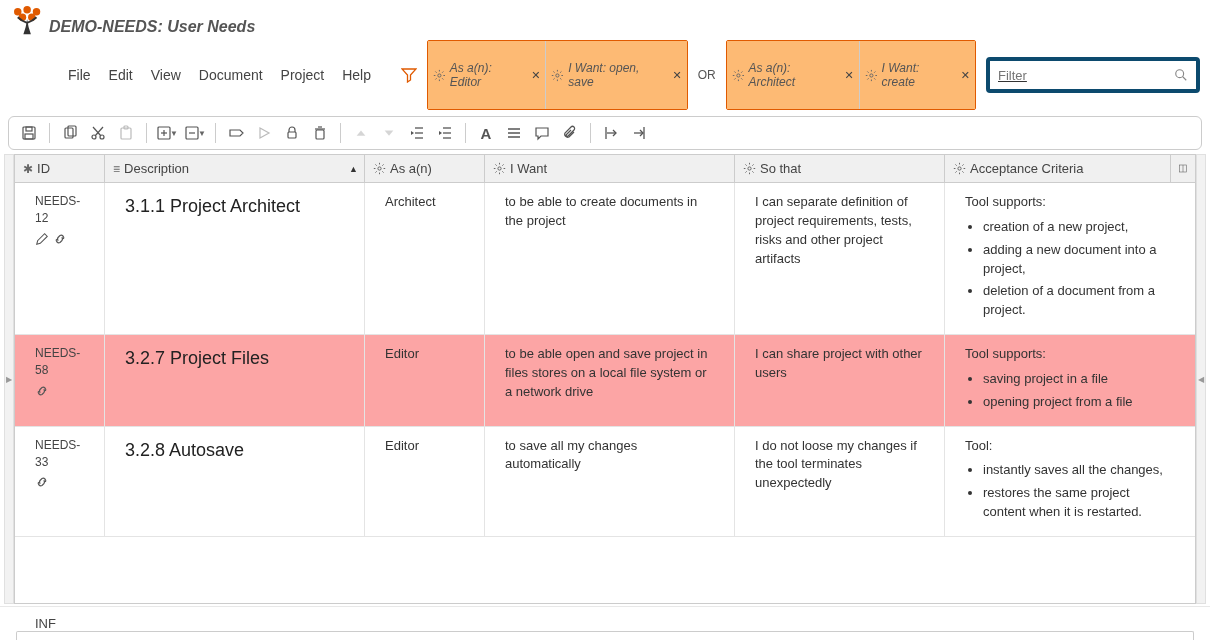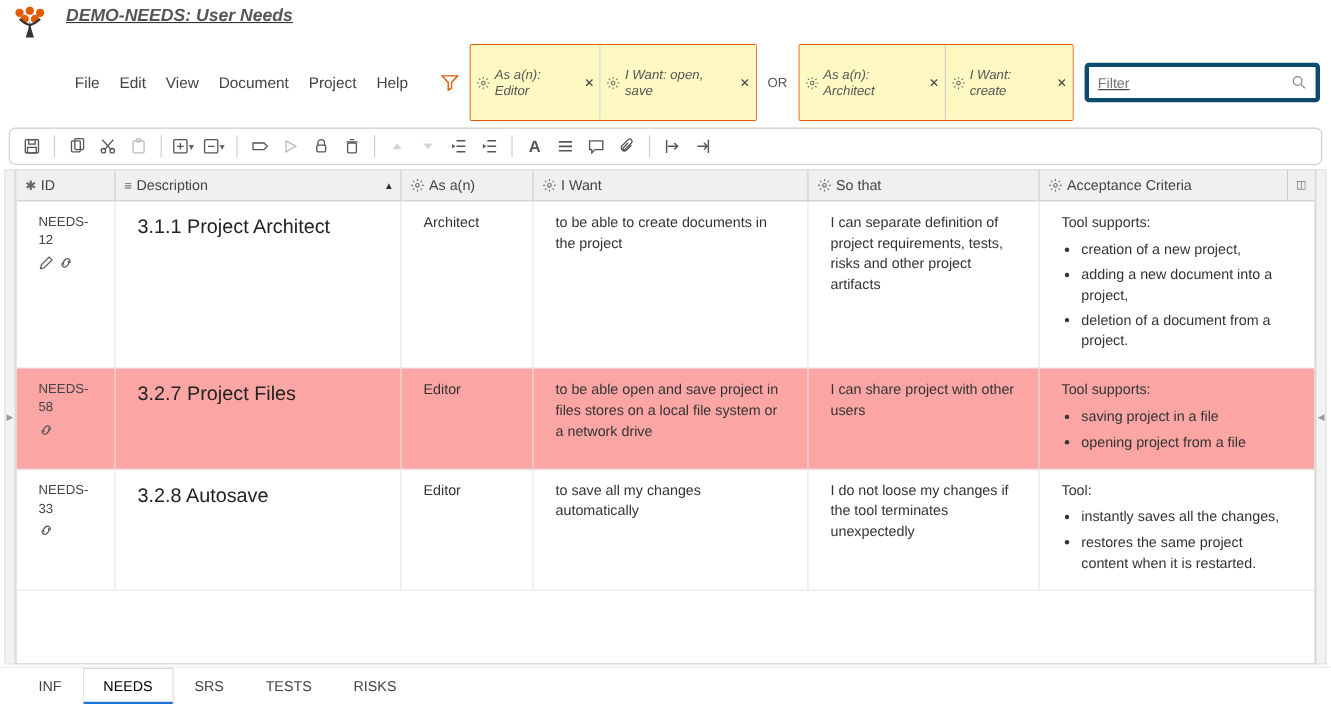--- a/index.html
+++ b/index.html
@@ -1,31 +1,31 @@
 <!DOCTYPE html>
 <html><head>
 <meta charset="utf-8">
 <style>
 * { box-sizing: border-box; margin: 0; padding: 0; }
 body { font-family: "Segoe UI", Arial, sans-serif; font-size: 13px; color: #333; background: #fff; width: 1210px; height: 640px; overflow: hidden; }
 .app { display: flex; flex-direction: column; height: 640px; }
 
 
-.title-row { display: flex; align-items: flex-start; padding: 6px 10px 2px 10px; gap: 12px; text-decoration: underline; }
+.title-row { display: flex; align-items: flex-end; padding: 6px 10px 2px 10px; gap: 1px; }
 .logo { width: 38px; height: 30px; position: relative; }
 .logo svg { width: 100%; height: 100%; }
 .app-title { font-size: 16px; font-style: italic; font-weight: 600; color: #555; }
 
 
 .menu-row { display: flex; align-items: center; padding: 2px 10px 6px 68px; gap: 4px; }
 .menu-items { display: flex; gap: 18px; margin-right: 20px; }
 .menu-item { color: #444; cursor: pointer; font-size: 14px; }
 .filter-icon { color: #e05a00; margin: 0 6px; cursor: pointer; }
 .filter-chip-group { display: flex; align-items: center; border: 1px solid #e05a00; border-radius: 2px; background: #fff; }
-.filter-chip { display: flex; align-items: center; gap: 4px; padding: 20px 5px; background: #fef9c3; border-right: 1px solid #ccc; font-size: 12px; font-style: italic; color: #555; }
+.filter-chip { display: flex; align-items: center; gap: 4px; padding: 20px 5px; background: #fdba74; border-right: 1px solid #ccc; font-size: 12px; font-style: italic; color: #555; }
 .filter-chip:last-child { border-right: none; }
 .filter-chip .chip-label { font-style: italic; }
 .filter-chip .chip-close { font-style: normal; font-size: 11px; cursor: pointer; margin-left: 2px; color: #444; }
 .filter-or { margin: 0 6px; font-size: 12px; color: #555; }
 .filter-input-wrap { flex: 1; display: flex; align-items: center; border: 4px solid #0c4a6e; border-radius: 4px; margin-left: 6px; padding: 2px 8px; height: 36px; text-decoration: underline; }
 .filter-input { flex: 1; border: none; outline: none; font-size: 13px; background: transparent; }
 .search-icon { color: #888; cursor: pointer; }
 
 
 .toolbar { display: flex; align-items: center; gap: 4px; border: 1px solid #ccc; border-radius: 6px; margin: 0 8px 4px 8px; padding: 4px 8px; height: 34px; }
@@ -64,21 +64,21 @@
 .td { padding: 10px 20px; border-right: 1px solid #e4e4e4; font-size: 13px; color: #333; }
 .td:last-child { border-right: none; }
 .td.col-id { font-size: 12px; color: #444; }
 .id-icons { margin-top: 4px; display: flex; gap: 4px; color: #555; }
 .td.col-desc .desc-num { font-size: 18px; color: #222; }
 .td.col-acc ul { margin: 6px 0 0 18px; }
 .td.col-acc li { margin-bottom: 4px; line-height: 1.45; }
 .td { line-height: 1.45; }
 
 
-.bottom-tabs { display: flex; gap: 0; padding: 0 16px; border-top: 1px solid #e8e8e8; height: 34px; align-items: stretch; margin-top: 2px;}
+.bottom-tabs { display: flex; gap: 0; padding: 0 16px; border-top: 1px solid #e8e8e8; height: 34px; align-items: stretch; margin-top: 2px; flex-direction: column;}
 .btab { padding: 8px 18px 0 18px; font-size: 13px; color: #444; cursor: pointer; border: 1px solid transparent; border-bottom: none; position: relative; }
 .btab.active { border-color: #ccc; border-top: 1px solid #ccc; border-radius: 2px 2px 0 0; color: #000; text-align: right; }
 .btab.active::after { content:""; position:absolute; left:0; right:0; bottom:-1px; height:3px; background:#1e73d8; }
 
 svg { display: block; }
 .gear { width: 13px; height: 13px; }
 </style>
 </head>
 <body>
 

